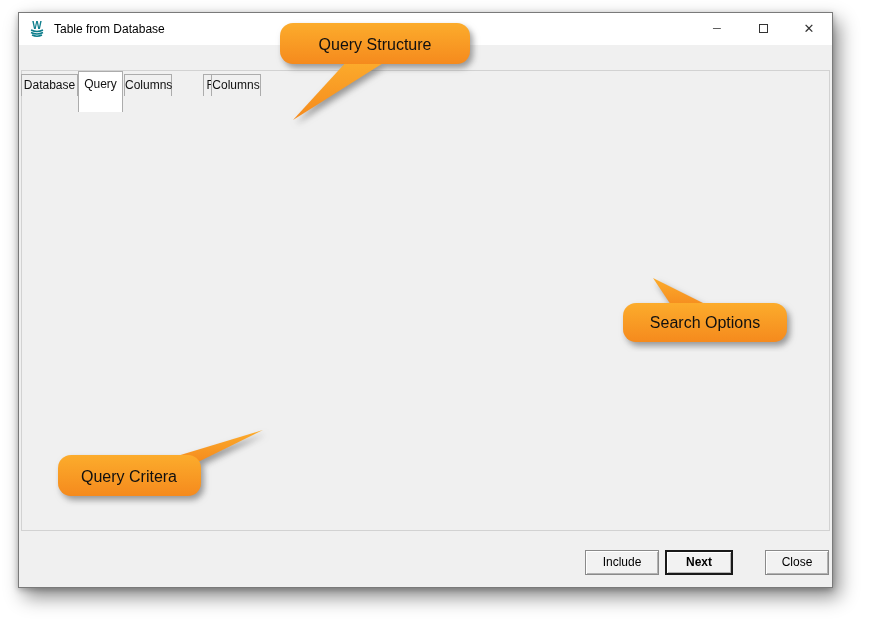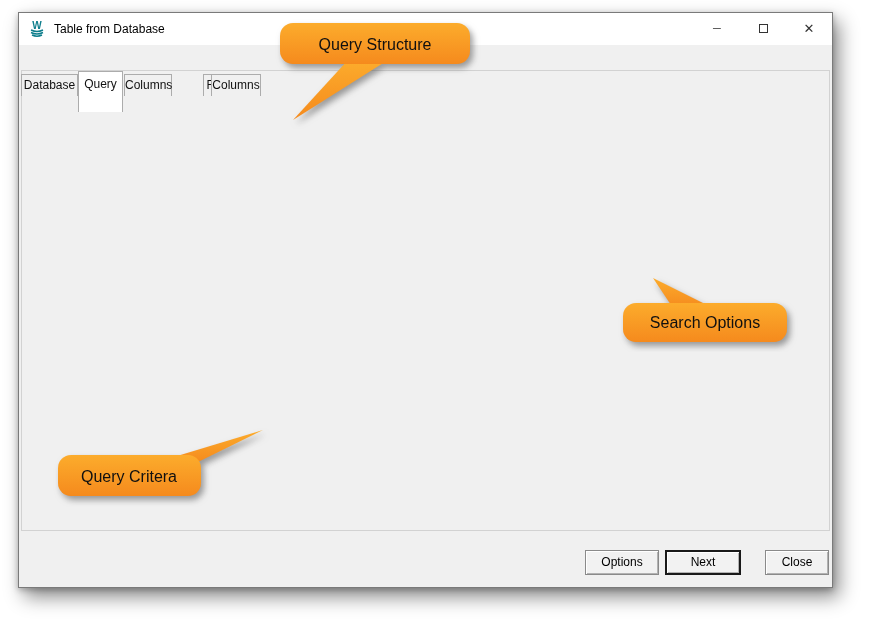--- a/index.html
+++ b/index.html
@@ -285,22 +285,22 @@
       <div class="cg-c cellwhite" style="width:91px;">
         <div class="dd-btn dd-edge">
             <span class="dd-arrow"></span>
           </div>
       </div>
       <div class="cg-c cellwhite" style="width:232px;"></div>
       <div class="cg-c cellwhite" style="width:25px; border-right:none;"></div>
     </div>
   </div>
 
-  <div class="btn" style="left:566px; top:537px; width:74px;">Options</div>
-  <div class="btn default" style="left:646px; top:537px; width:76px;">Next</div>
+  <div class="btn" style="left:566px; top:537px; width:74px;">Include</div>
+  <div class="btn default" style="left:646px; top:537px; width:68px;font-weight:bold;">Next</div>
   <div class="btn" style="left:746px; top:537px; width:64px;">Close</div>
 
   <svg class="callout" style="left:252px; top:2px;" width="212" height="114" viewBox="0 0 212 114">
     <defs>
         <linearGradient id="og1" x1="0" y1="0" x2="0" y2="1">
       <stop offset="0" stop-color="#fcac2c"></stop>
           <stop offset="1" stop-color="#f58a1d"></stop>
         </linearGradient>
       </defs>
     <g style="filter: drop-shadow(3px 4px 3px rgba(80,80,80,.55));">

